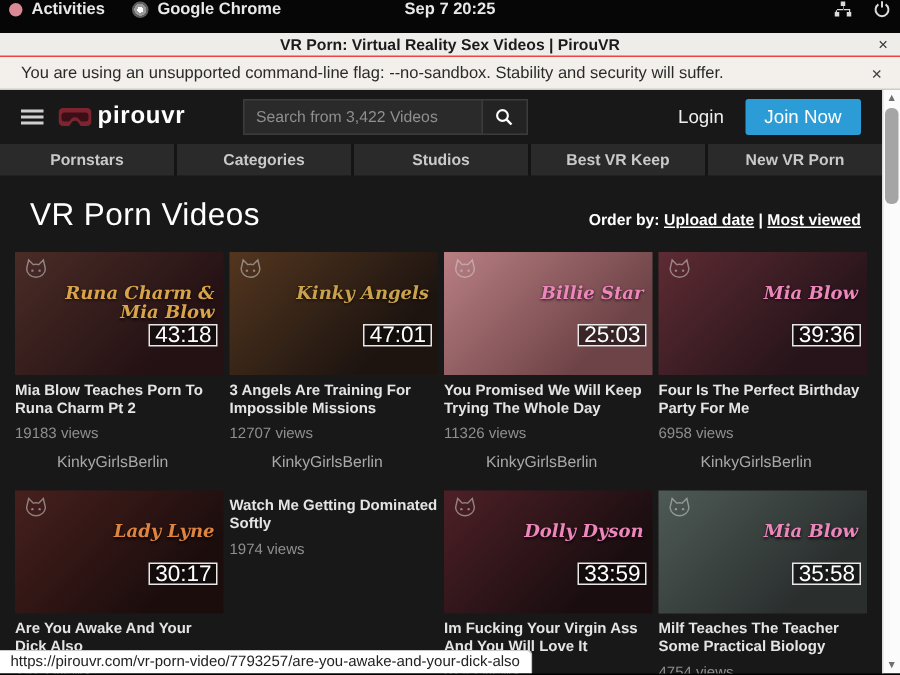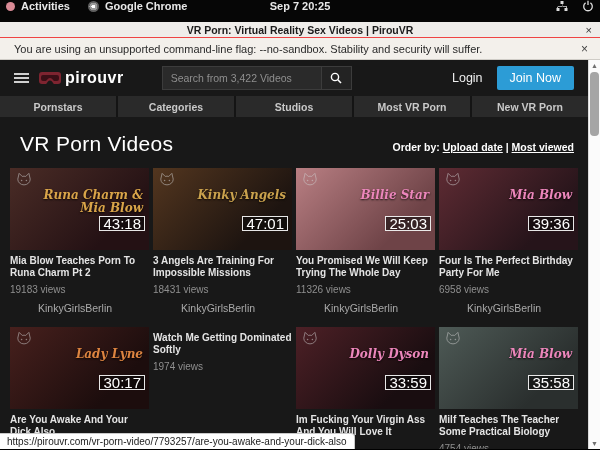--- a/index.html
+++ b/index.html
@@ -144,21 +144,21 @@
         <span class="headright">
           <span class="login">Login</span>
           <button class="joinbtn">Join Now</button>
         </span>
       </div>
 
       <div class="menurow">
         <span class="mi">Pornstars</span>
         <span class="mi">Categories</span>
         <span class="mi">Studios</span>
-        <span class="mi">Most VR Porn</span>
+        <span class="mi">Best VR Keep</span>
         <span class="mi">New VR Porn</span>
       </div>
 
       <div class="pagehead">
         <h1>VR Porn Videos</h1>
         <span class="orderby">
           <span>Order by:</span>
           <a>Upload date</a>
           <span>|</span>
           <a>Most viewed</a>
@@ -185,21 +185,21 @@
     <div class="thumb" style="background: linear-gradient(135deg, rgb(83, 54, 31) 0%, rgb(29, 20, 16) 75%);">
       <svg class="wm" width="18" height="16" viewBox="0 0 20 18">
         <path d="M3 8 L4.5 1.5 L8 5 A6.5 6.5 0 0 1 12 5 L15.5 1.5 L17 8 A7 6.5 0 1 1 3 8 Z" fill="none" stroke="#cfcfcf" stroke-width="1.1"></path>
         <circle cx="7.3" cy="9.5" r="0.9" fill="#cfcfcf"></circle>
                 <circle cx="12.7" cy="9.5" r="0.9" fill="#cfcfcf"></circle>
       </svg>
       <span class="overlayname" style="color: rgb(202, 162, 77);">Kinky Angels</span>
       <span class="dur">47:01</span>
     </div>
     <div class="vtitle">3 Angels Are Training For Impossible Missions</div>
-    <div class="views">18431 views</div>
+    <div class="views">12707 views</div>
     <div class="studio">KinkyGirlsBerlin</div>
   </div>
 
   <div class="card">
     <div class="thumb" style="background: linear-gradient(135deg, rgb(185, 127, 131) 0%, rgb(110, 67, 71) 75%);">
       <svg class="wm" width="18" height="16" viewBox="0 0 20 18">
         <path d="M3 8 L4.5 1.5 L8 5 A6.5 6.5 0 0 1 12 5 L15.5 1.5 L17 8 A7 6.5 0 1 1 3 8 Z" fill="none" stroke="#cfcfcf" stroke-width="1.1"></path>
         <circle cx="7.3" cy="9.5" r="0.9" fill="#cfcfcf"></circle>
                 <circle cx="12.7" cy="9.5" r="0.9" fill="#cfcfcf"></circle>
       </svg>

